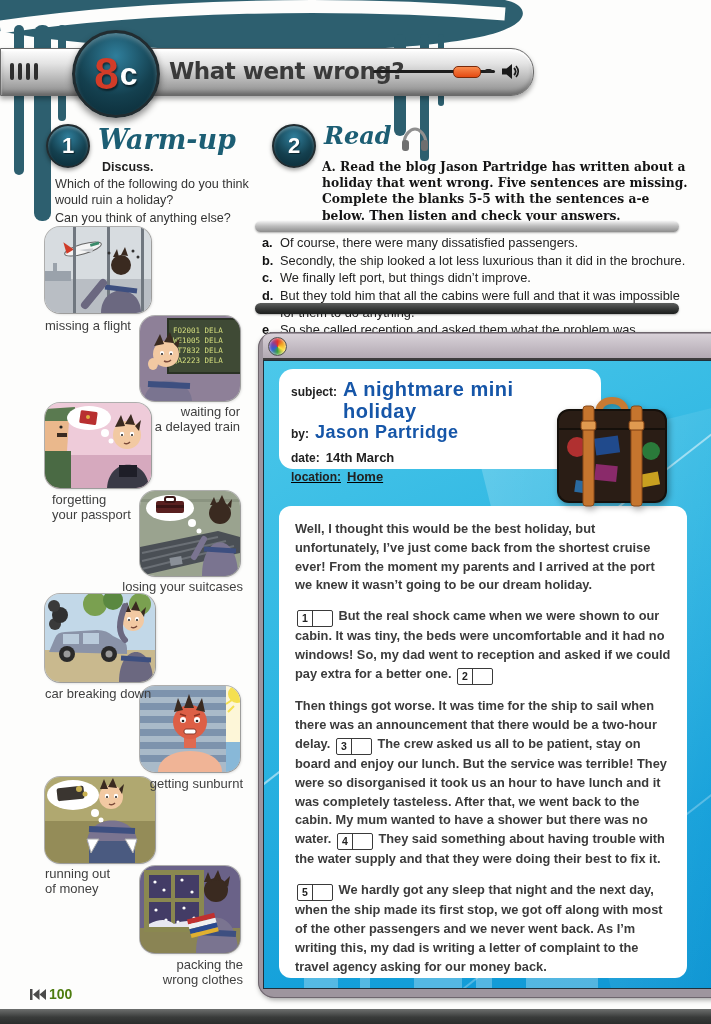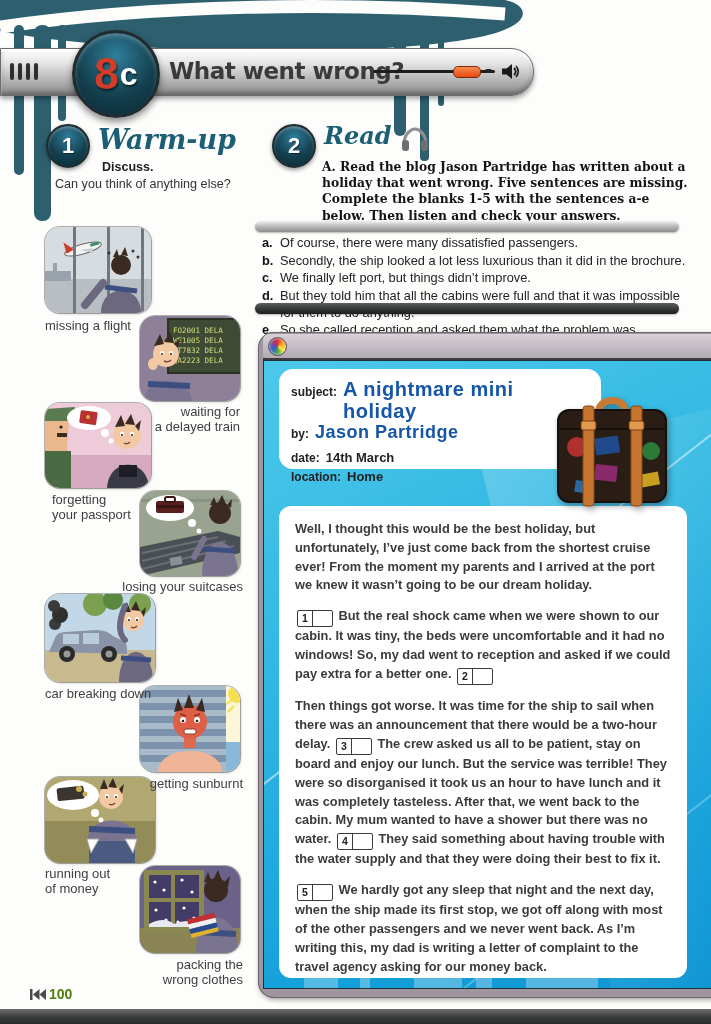--- a/index.html
+++ b/index.html
@@ -169,33 +169,34 @@
     <span class="n8">8</span>
     <span class="nc">c</span>
   </div>
 
   <div class="warmup-head">
     <div class="num-badge">1</div>
     <div class="fancy">Warm-up</div>
   </div>
   <div class="discuss">Discuss.</div>
   <div class="warmup-bullets">
+    <div>Which of the following do you think would ruin a holiday?</div>
     <div>Can you think of anything else?</div>
   </div>
 
   <div class="read-head">
     <div class="num-badge">2</div>
     <div class="fancy">Read</div>
     <svg class="headphones" width="30" height="26" viewBox="0 0 30 26">
       <path d="M4,18 C4,8 11,3 15,3 C19,3 26,8 26,18" stroke="#8f8f8f" stroke-width="3.2" fill="none"></path>
       <rect x="2" y="14" width="7" height="11" rx="3" fill="#6f6f6f"></rect>
       <rect x="21" y="14" width="7" height="11" rx="3" fill="#6f6f6f"></rect>
     </svg>
   </div>
-  <div class="instructions">A. Read the blog Jason Partridge has written about a holiday that went wrong. Five sentences are missing. Complete the blanks 1-5 with the sentences a-e below. Then listen and check your answers.</div>
+  <div class="instructions">A. Read the blog Jason Partridge has written about a holiday that went wrong. Five sentences are missing. Complete the blanks 5-5 with the sentences a-e below. Then listen and check your answers.</div>
 
   <div class="div-silver"></div>
 
   <div class="sentences">
     <div class="sentence-row">
       <span class="letter">a.</span>
       <span class="stext">Of course, there were many dissatisfied passengers.</span>
     </div>
     <div class="sentence-row">
       <span class="letter">b.</span>
@@ -237,21 +238,21 @@
           <span class="subject-val">A nightmare mini holiday</span>
         </div>
         <div class="line">
           <span class="lbl">by:</span>
           <span class="author-val">Jason Partridge</span>
         </div>
         <div class="line meta-line">
           <span class="lbl">date:</span>
           <span class="meta-val">14th March</span>
         </div>
-        <div class="line" style="margin-top:4px;">
+        <div class="line" style="margin-top:4px;text-decoration:underline;">
           <span class="lbl">location:</span>
           <span class="meta-val">Home</span>
         </div>
       </div>
 
       <svg class="suitcase" width="118" height="116" viewBox="0 0 118 116">
         <path d="M46,20 C46,6 72,6 72,20" stroke="#c77a33" stroke-width="7" fill="none"></path>
         <rect x="5" y="19" width="108" height="92" rx="11" fill="#2a1d15" stroke="#15100b" stroke-width="2"></rect>
         <line x1="5" y1="38" x2="113" y2="38" stroke="#15100b" stroke-width="2"></line>
         <circle cx="24" cy="56" r="10" fill="#b03030"></circle>

